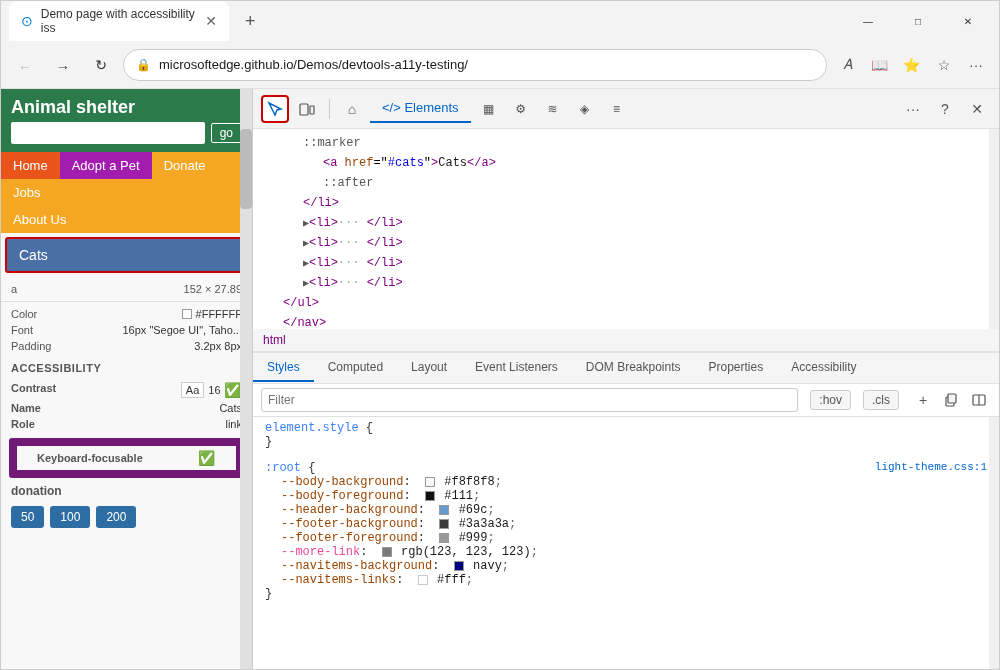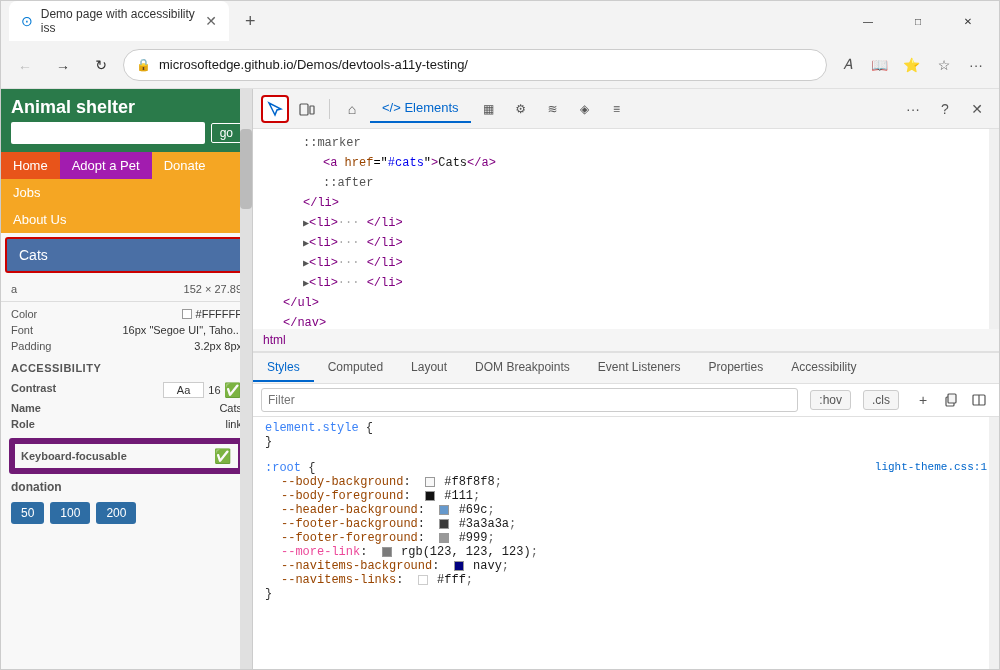--- a/index.html
+++ b/index.html
@@ -55,21 +55,21 @@
     .prop-row { display: flex; justify-content: space-between; padding: 2px 0; }
     .prop-label { color: #555; }
     .prop-value { color: #333; font-weight: 500; display: flex; align-items: center; gap: 4px; }
     .color-swatch { width: 10px; height: 10px; display: inline-block; border: 1px solid #999; }
     .section-title { font-size: 11px; font-weight: bold; color: #555; padding: 4px 10px 2px; letter-spacing: 0.5px; }
     .accessibility-section { padding: 4px 10px; font-size: 11px; }
     .a11y-row { display: flex; justify-content: space-between; padding: 2px 0; }
     .a11y-label { color: #555; font-weight: bold; }
     .a11y-value { color: #333; display: flex; align-items: center; gap: 4px; }
     .check-icon { color: #2e7d32; font-size: 14px; }
-    .keyboard-row { display: flex; justify-content: space-between; align-items: center; padding: 4px 6px; border: 6px solid #701a75; margin: 2px 8px; border-radius: 3px; font-size: 11px; }
+    .keyboard-row { display: flex; justify-content: space-between; align-items: center; padding: 4px 20px; border: 8px solid #701a75; margin: 2px 8px; border-radius: 3px; font-size: 11px; }
     .donation-section { padding: 4px 10px; font-size: 12px; font-weight: bold; color: #555; }
     .donation-btns { display: flex; gap: 6px; padding: 4px 10px; }
     .donation-btn { background: #2e6da4; color: #fff; border: none; padding: 4px 10px; font-size: 12px; border-radius: 3px; cursor: pointer; }
 
     
     .devtools { flex: 1; background: #fff; display: flex; flex-direction: column; overflow: hidden; }
 
     
     .devtools-topbar { height: 40px; background: #f3f3f3; display: flex; align-items: center; padding: 0 8px; gap: 4px; border-bottom: 1px solid #e0e0e0; }
     .devtools-icon { width: 28px; height: 28px; display: flex; align-items: center; justify-content: center; font-size: 14px; cursor: pointer; color: #555; border-radius: 4px; }
@@ -201,21 +201,21 @@
           <span class="prop-label">Padding</span>
           <span class="prop-value">3.2px 8px</span>
         </div>
       </div>
 
       <div class="section-title">ACCESSIBILITY</div>
       <div class="accessibility-section">
         <div class="a11y-row">
           <span class="a11y-label">Contrast</span>
           <span class="a11y-value">
-            <span style="background:#fff;border:1px solid #ccc;padding:1px 13px;font-size:11px;">Aa</span>
+            <span style="background:#fff;border:1px solid #ccc;padding:1px 4px;font-size:11px;">Aa</span>
             16
             <span class="check-icon">✅</span>
           </span>
         </div>
         <div class="a11y-row">
           <span class="a11y-label">Name</span>
           <span class="a11y-value">Cats</span>
         </div>
         <div class="a11y-row">
           <span class="a11y-label">Role</span>
@@ -296,22 +296,22 @@
       </div>
 
       <div class="html-breadcrumb">
         <span>html</span>
       </div>
 
       <div class="bottom-tabs">
         <div class="bottom-tab active">Styles</div>
         <div class="bottom-tab">Computed</div>
         <div class="bottom-tab">Layout</div>
+        <div class="bottom-tab">Event Listeners</div>
         <div class="bottom-tab">DOM Breakpoints</div>
-        <div class="bottom-tab">Event Listeners</div>
         <div class="bottom-tab">Properties</div>
         <div class="bottom-tab">Accessibility</div>
       </div>
 
       <div class="filter-row">
         <input class="filter-input" type="text" placeholder="Filter" style="">
         <button class="filter-btn">:hov</button>
         <button class="filter-btn">.cls</button>
         <div class="filter-icons">
           <div class="filter-icon">+</div>

